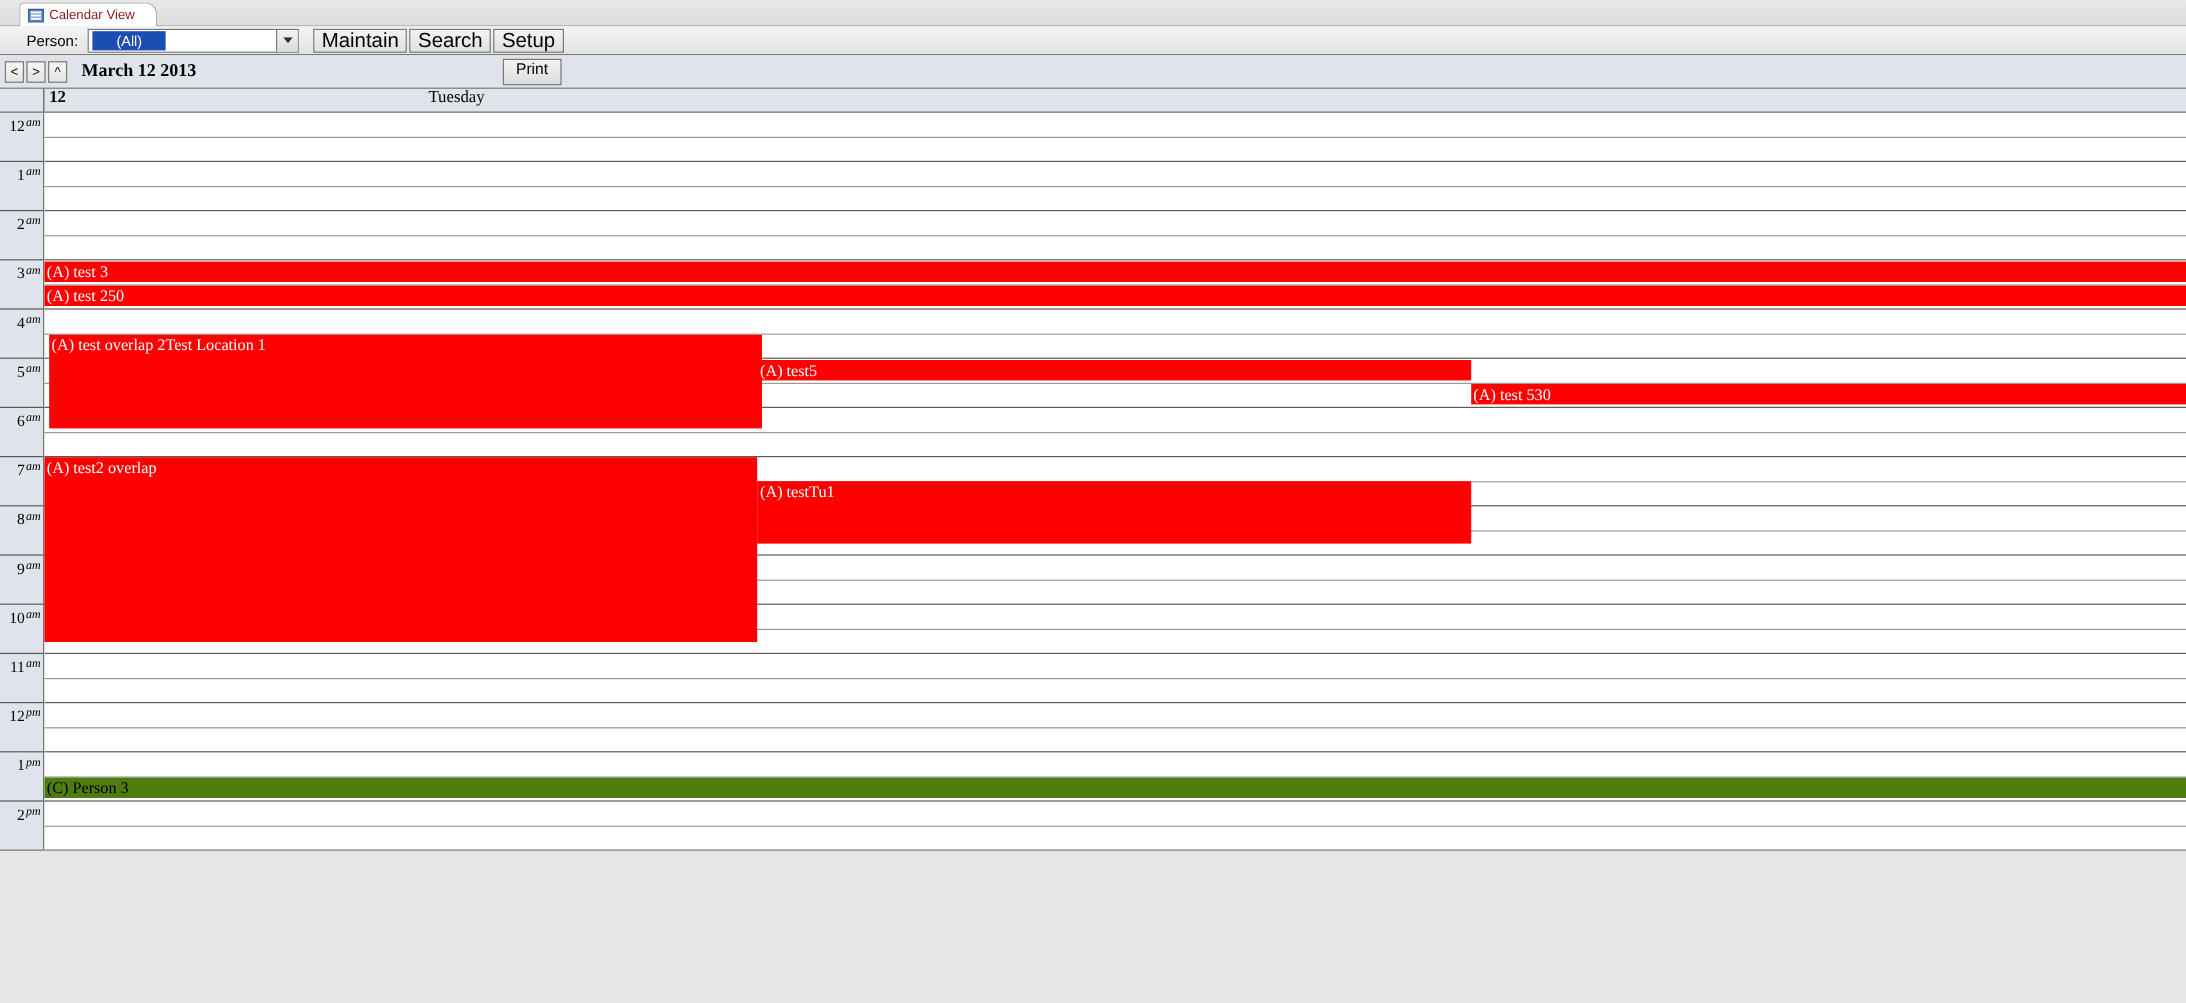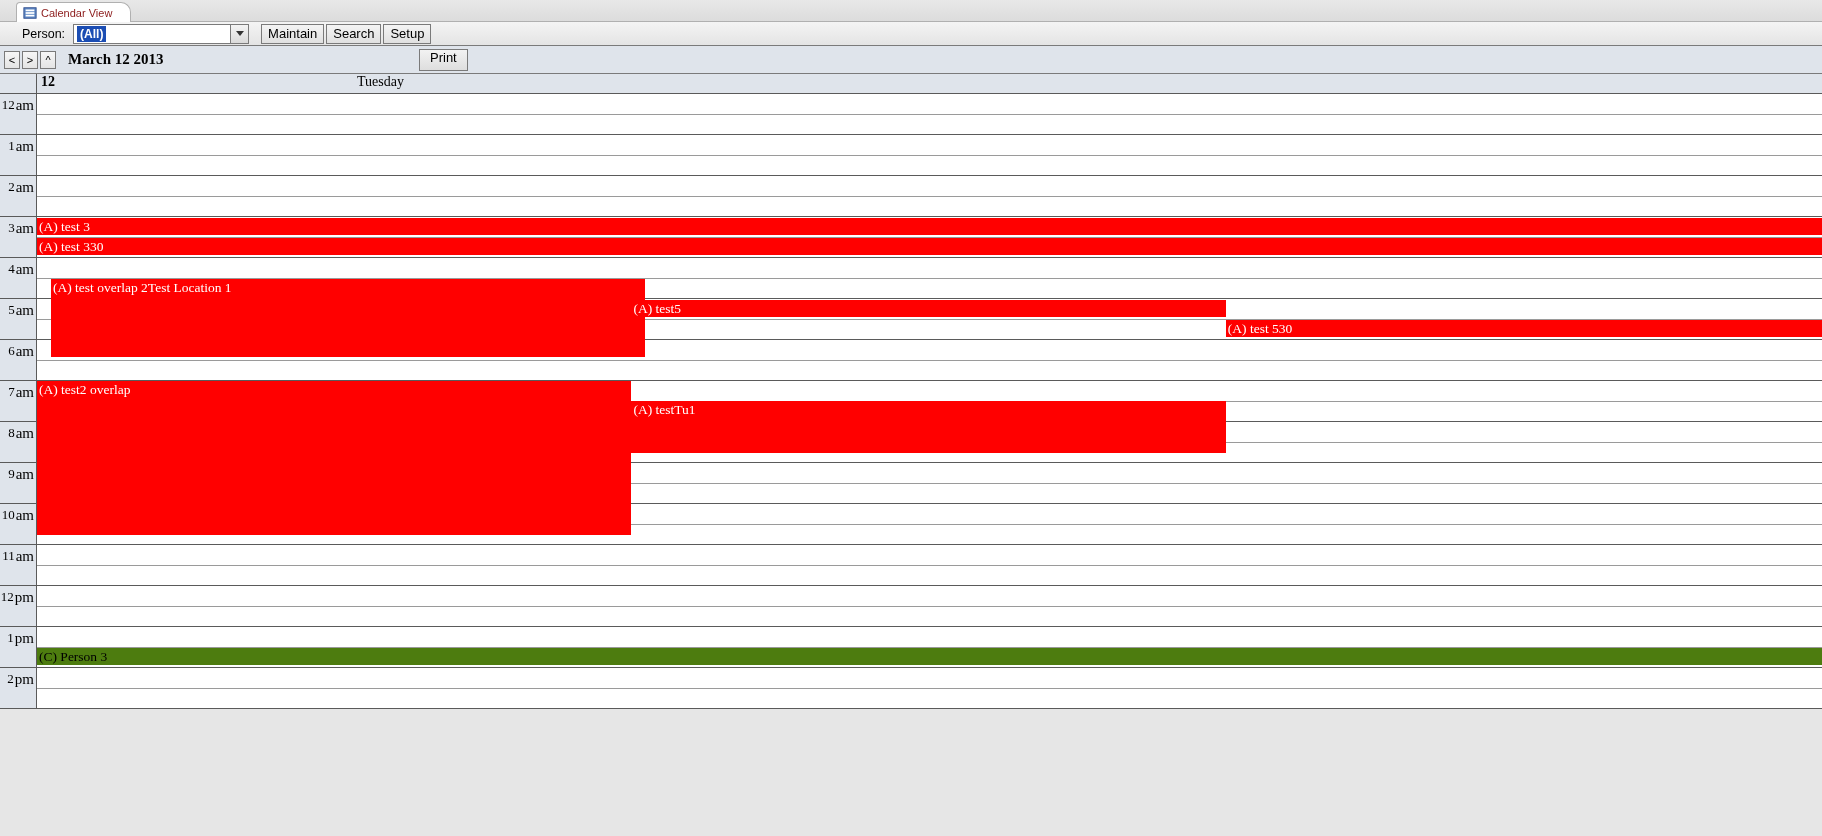--- a/index.html
+++ b/index.html
@@ -75,43 +75,42 @@
     width: 176px;
     border: 1px solid #7a7a7a;
     background: #fff;
     font-size: 12px;
     padding-left: 2px;
     cursor: pointer;
   }
   .person-select .value {
     background: #1b4db3;
     color: #fff;
-    padding: 0 3px;
+    padding: 0 20px;
     line-height: 16px;
     height: 16px;
     margin: 1px;
-    font-weight: bold;
   }
   .person-select .spacer { flex: 1; }
   .person-select .dd {
     width: 18px;
     height: 100%;
     border-left: 1px solid #7a7a7a;
     display: flex;
     align-items: center;
     justify-content: center;
     background: linear-gradient(#f4f4f4,#dadada);
   }
   .tool-btn {
     height: 20px;
     padding: 0 6px;
     margin-right: 2px;
     border: 1px solid #7a7a7a;
     background: linear-gradient(#f4f4f4,#e0e0e0);
-    font-size: 13px;
+    font-size: 17px;
     cursor: pointer;
     display: flex;
     align-items: center;
   }
 
   
   .date-bar {
     display: flex;
     align-items: center;
     height: 28px;
@@ -173,21 +172,21 @@
   .gut-cell {
     height: 41px;
     border-bottom: 1px solid #5a5a5a;
     display: flex;
     align-items: flex-start;
     justify-content: flex-end;
     padding: 3px 2px 0 0;
     font-family: Georgia, "Times New Roman", serif;
   }
   .gut-cell .h { font-size: 13px; margin-right: 1px; }
-  .gut-cell .m { font-size: 15px; }
+  .gut-cell .m { font-size: 10px; font-style: italic; }
 
   .lane {
     flex: 1;
     position: relative;
     background: #fff;
   }
   .hour-row {
     height: 41px;
     border-bottom: 1px dotted #aaa;
     position: relative;
@@ -352,23 +351,23 @@
     <div class="hour-row solid"></div>
     <div class="hour-row solid"></div>
     <div class="hour-row solid"></div>
     <div class="hour-row solid"></div>
     <div class="hour-row solid"></div>
     <div class="hour-row solid"></div>
     <div class="hour-row solid"></div>
 
     <div class="event red" style="top:124px;left:0;right:0;height:17px">(A) test 3</div>
 
-    <div class="event red" style="top:144px;left:0;right:0;height:17px">(A) test 330</div>
-
-    <div class="event red" style="top:185px;left:14px;width:33.3%;height:78px">(A) test overlap 2Test Location 1</div>
+    <div class="event red" style="top:144px;left:0;right:0;height:17px">(A) test 250</div>
+
+    <div class="event red" style="top:185px;left:4px;width:33.3%;height:78px">(A) test overlap 2Test Location 1</div>
 
     <div class="event red" style="top:206px;left:33.3%;width:33.3%;height:17px">(A) test5</div>
 
     <div class="event red" style="top:226px;left:66.6%;width:33.4%;height:17px">(A) test 530</div>
 
     <div class="event red" style="top:287px;left:0;width:33.3%;height:154px">(A) test2 overlap</div>
 
     <div class="event red" style="top:307px;left:33.3%;width:33.3%;height:52px">(A) testTu1</div>
 
 

